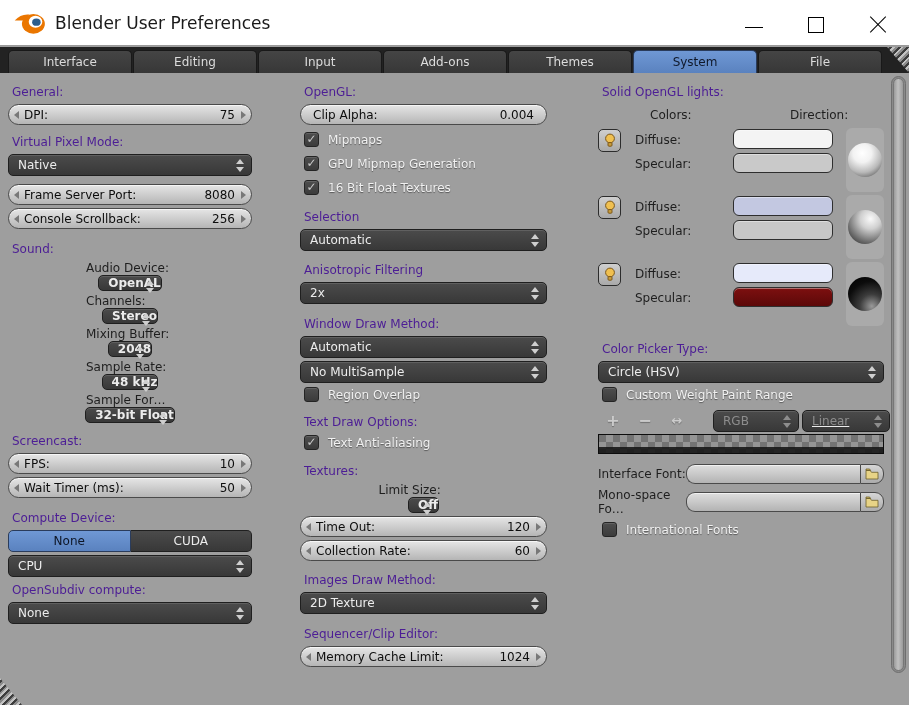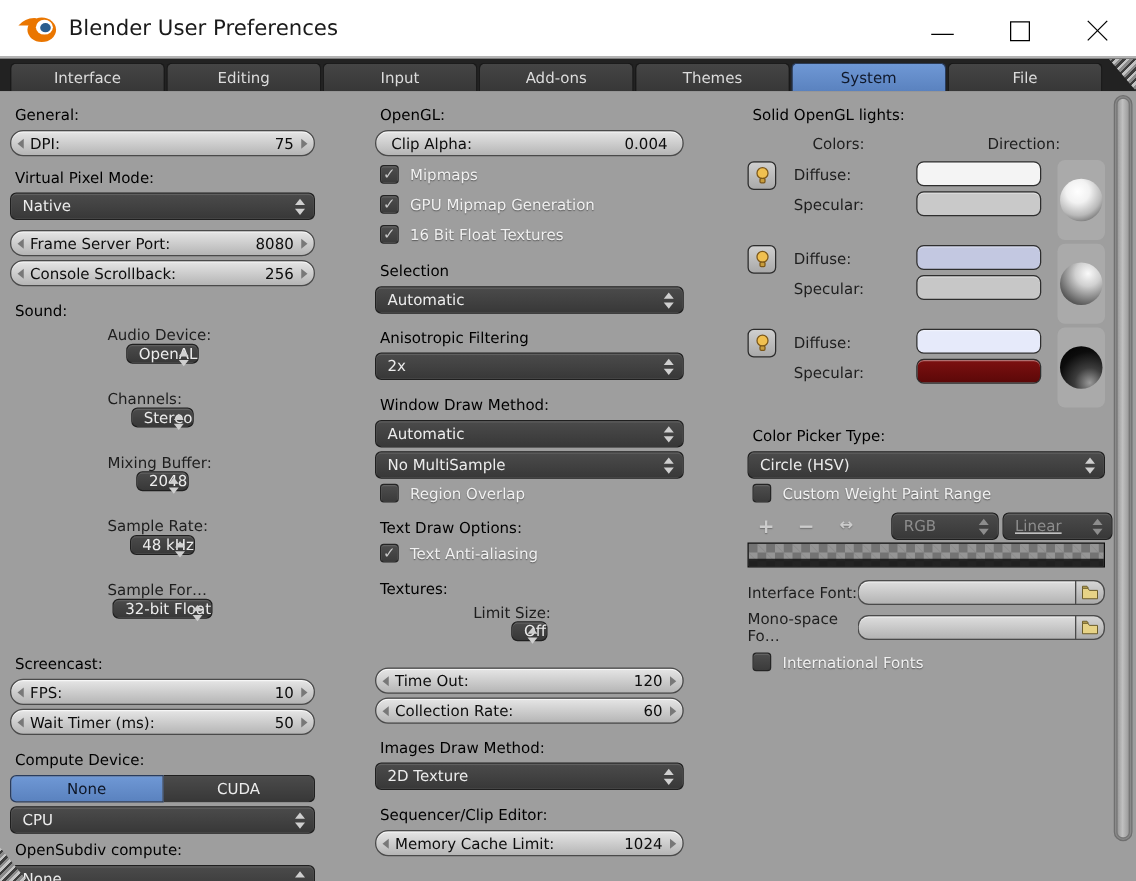--- a/index.html
+++ b/index.html
@@ -25,21 +25,21 @@
   .tab.active { background:linear-gradient(#6f98d5,#5a82bf); color:#10192b; border-color:#2a3c5c; }
   #grip-tr { position:absolute; right:0; top:47px; width:22px; height:26px; background:repeating-linear-gradient(135deg,#8b8b8b 0 2px,#3d3d3d 2px 4px,#c2c2c2 4px 6px); clip-path:polygon(100% 0,0 0,100% 100%); }
 
   
   #main { position:absolute; left:0; top:73px; width:909px; height:605px; background:#9e9e9e; }
   .col { position:absolute; top:0; }
   #col-left  { left:8px;   width:244px; }
   #col-mid   { left:300px; width:247px; }
   #col-right { left:598px; width:286px; }
 
-  .sec-label { color:#000000; margin:10px 0 4px 4px; height:15px; }
+  .sec-label { color:#4c1d95; margin:10px 0 4px 4px; height:15px; }
   .first { margin-top:12px; }
 
   
   .pill { position:relative; height:21px; border:1px solid #4a4a4a; border-radius:11px; background:linear-gradient(#e6e6e6,#b5b5b5); display:flex; align-items:center; margin-bottom:3px; box-shadow:inset 0 1px 0 rgba(255,255,255,.65); }
   .pill .lab { margin-left:15px; color:#0d0d0d; }
   .pill .val { margin-left:auto; margin-right:16px; color:#0d0d0d; }
   .pill.noarrow .lab { margin-left:12px; }
   .pill.noarrow .val { margin-right:12px; }
   .pa { position:absolute; top:6px; width:0; height:0; border-top:4px solid transparent; border-bottom:4px solid transparent; }
   .pl { left:5px;  border-right:5px solid #787878; }
@@ -51,21 +51,21 @@
   .menu.disabled .mval { color:#8d8d8d; }
   .ud { position:absolute; right:6px; top:4px; width:9px; height:14px; }
   .ud::before { content:""; position:absolute; top:0; left:0; border-left:4px solid transparent; border-right:4px solid transparent; border-bottom:5px solid #cfcfcf; }
   .ud::after  { content:""; position:absolute; bottom:1px; left:0; border-left:4px solid transparent; border-right:4px solid transparent; border-top:5px solid #cfcfcf; }
   .menu.disabled .ud::before { border-bottom-color:#8d8d8d; }
   .menu.disabled .ud::after  { border-top-color:#8d8d8d; }
 
   
   .lrow { display:flex; align-items:center; margin-bottom:3px;flex-direction:column; }
   .lrow .llab { width:88px; color:#1e1e1e; flex:none; }
-  .lrow .menu { flex:1; margin-bottom:18px; }
+  .lrow .menu { flex:1; margin-bottom:0;font-weight:bold; }
 
   
   .chk-row { display:flex; align-items:center; margin:0 0 7px 4px; height:17px; }
   .chk { width:15px; height:15px; flex:none; border:1px solid #242424; border-radius:3px; background:linear-gradient(#4e4e4e,#3b3b3b); color:#c9c9c9; font-size:12px; line-height:13px; text-align:center; box-shadow:inset 0 1px 0 rgba(255,255,255,.12); }
   .chk-row .clab { margin-left:9px; color:#f1f1f1; text-shadow:0 1px 1px rgba(0,0,0,.45); }
 
   
   .toggle { display:flex; height:22px; margin-bottom:3px; }
   .tg { flex:1; display:flex; align-items:center; justify-content:center; border:1px solid #1f1f1f; }
   .tg.on  { background:linear-gradient(#6f98d5,#5a82bf); color:#0e1626; border-radius:5px 0 0 5px; border-color:#2a3c5c; }

